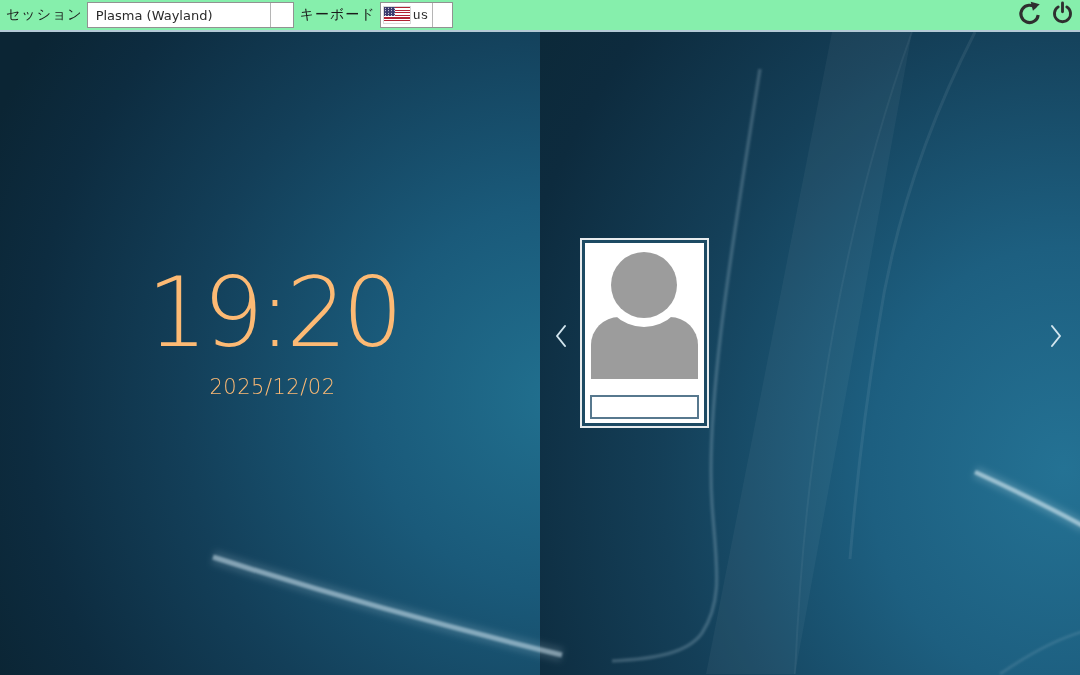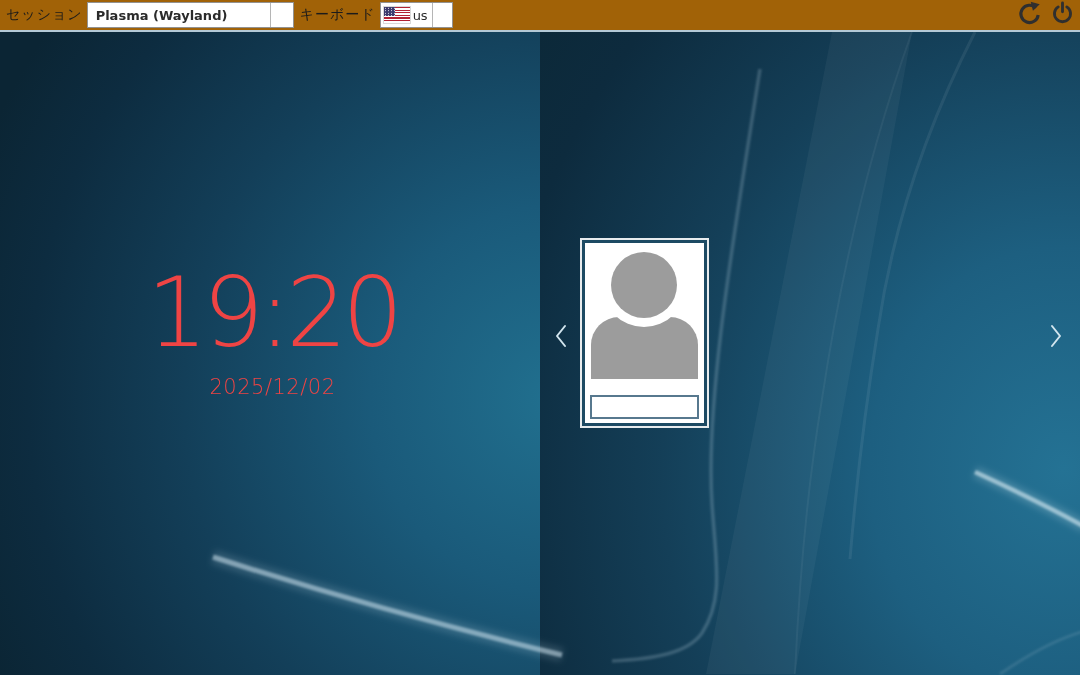--- a/index.html
+++ b/index.html
@@ -3,35 +3,35 @@
 <meta charset="utf-8">
 <style>
   html,body{margin:0;padding:0;background:#000;}
   .screen{
     position:relative;width:1080px;height:675px;overflow:hidden;
     font-family:"DejaVu Sans","Liberation Sans",sans-serif;
   }
   
   .topbar{
     position:absolute;top:0;left:0;width:1080px;height:32px;
-    background:#a16207;border-bottom:2px solid #b4c9d6;box-sizing:border-box;
+    background:#86efac;border-bottom:2px solid #b4c9d6;box-sizing:border-box;
     display:flex;align-items:center;
   }
   .tb-label{font-size:14px;color:#1b1b1b;margin-left:6px;letter-spacing:1px;}
   .combo{
     display:flex;align-items:center;height:26px;background:#fff;
     border:1px solid #929292;box-sizing:border-box;margin-left:4px;
   }
   .combo-text{font-size:13px;color:#2b2b2b;padding:0 8px;white-space:nowrap;}
   .combo-btn{
     width:22px;height:100%;border-left:1px solid #b5b5b5;background:#fff;
   }
-  .session-combo{width:207px;font-weight:bold;}
+  .session-combo{width:207px;}
   .session-combo .combo-text{flex:1;}
-  .kb-combo{width:73px;}
+  .kb-combo{width:73px;font-family:Liberation Mono, monospace;}
   .kb-combo .combo-text{padding:0 4px 0 3px;flex:1;}
   .flag{
     width:26px;height:16px;margin-left:3px;flex:0 0 auto;position:relative;
     background:repeating-linear-gradient(180deg,#b22234 0 1.3px,#fff 1.3px 2.6px);
     box-shadow:0 0 0 1px rgba(0,0,0,0.15);
   }
   .flag::after{
     content:"";position:absolute;left:0;top:0;width:11px;height:8.5px;
     background:#3c3b6e;
     background-image:radial-gradient(circle 0.7px,#fff 55%,transparent 60%);
@@ -52,21 +52,21 @@
   }
   .bg-right{
     left:540px;
     background:radial-gradient(120% 115% at 97% 68%,
       #247294 0%,#1d5f80 30%,#143f58 62%,#0d2b3e 88%,#0c2939 100%);
   }
   .swirls{position:absolute;top:0;left:0;}
   
   .clock{
     position:absolute;left:120px;top:265px;width:305px;text-align:center;
-    color:#ef4444;
+    color:#fdba74;
   }
   .clock-time{font-size:96px;font-weight:300;letter-spacing:-5px;line-height:1.0;}
   .clock-date{font-size:21px;font-weight:300;margin-top:14px;letter-spacing:0.5px;}
   
   .chevron{
     position:absolute;width:20px;height:28px;background:transparent;border:none;
     cursor:pointer;padding:0;
   }
   .chevron svg{display:block;}
   .chevron-left{left:552px;top:322px;}

